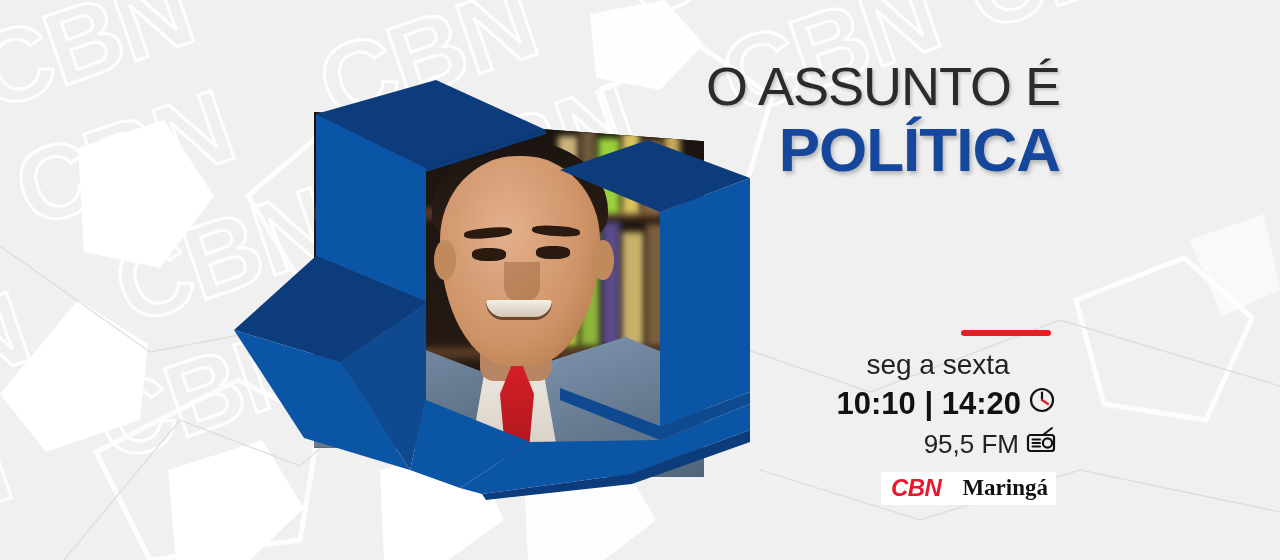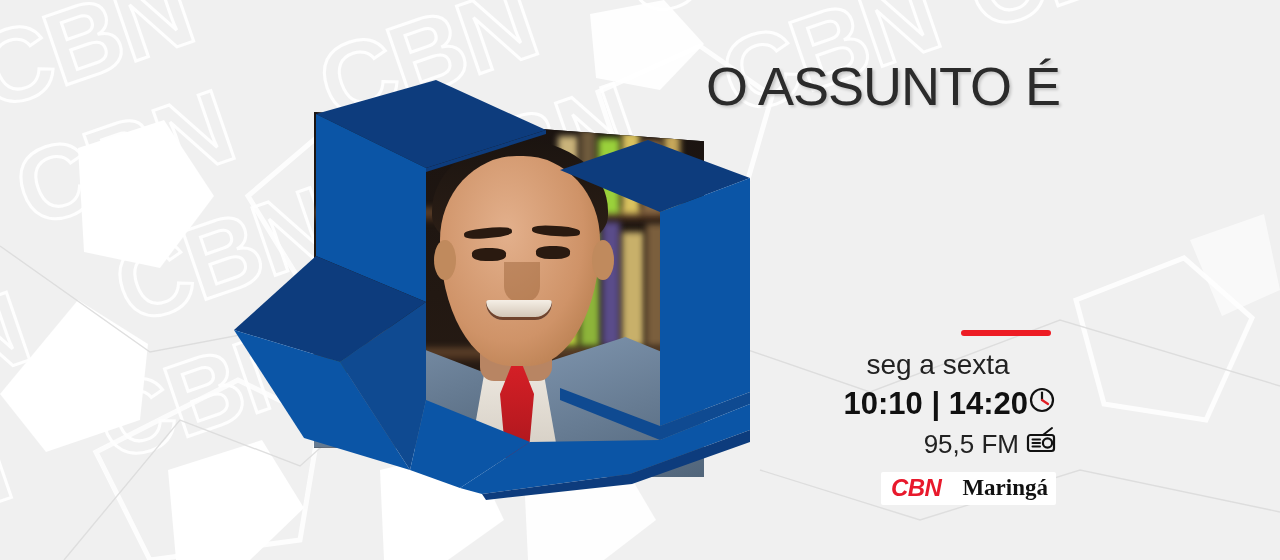--- a/index.html
+++ b/index.html
@@ -157,21 +157,21 @@
     text-align:center;
   }
   .red-rule {
     width:90px; height:6px; border-radius:3px;
     margin:0 5px 12px auto;
   }
   .days {
     font-size:28px; line-height:34px; color:#222; font-weight:400;
   }
   .times {
-    display:flex; align-items:center; justify-content:flex-end; 
+    display:flex; align-items:center; justify-content:flex-end; gap:7px;
     font-size:31px; line-height:40px; color:#111; font-weight:bold;
     margin-top:2px;
   }
   .freq {
     display:flex; align-items:center; justify-content:flex-end; gap:7px;
     font-size:26px; line-height:34px; color:#222; font-weight:400;
     margin-top:2px;
   }
   .logo-row {
     display:flex; align-items:center; justify-content:flex-end; gap:9px;
@@ -329,20 +329,21 @@
       <polygon points="330,318 430,356 520,322 520,334 430,370 330,330" fill="#0f4a91"></polygon>
 
       <polygon points="230,418 300,372 430,370 520,334 520,360 400,404 252,424" fill="#0b55a6"></polygon>
 
       <polygon points="252,424 400,404 520,360 520,372 402,414 256,430" fill="#0d3c7d"></polygon>
     </svg>
   </div>
 
   <div class="title-block">
     <div class="t-line1" style="color: rgb(43, 43, 43);">O ASSUNTO É</div>
+    <div class="t-line2" style="color: rgb(22, 71, 156);">POLÍTICA</div>
   </div>
 
   <div class="sched">
 
     <div class="red-rule" style="background: rgb(237, 28, 36);"></div>
 
     <div class="days">seg a sexta</div>
 
     <div class="times-wrap">
       <div class="times">

